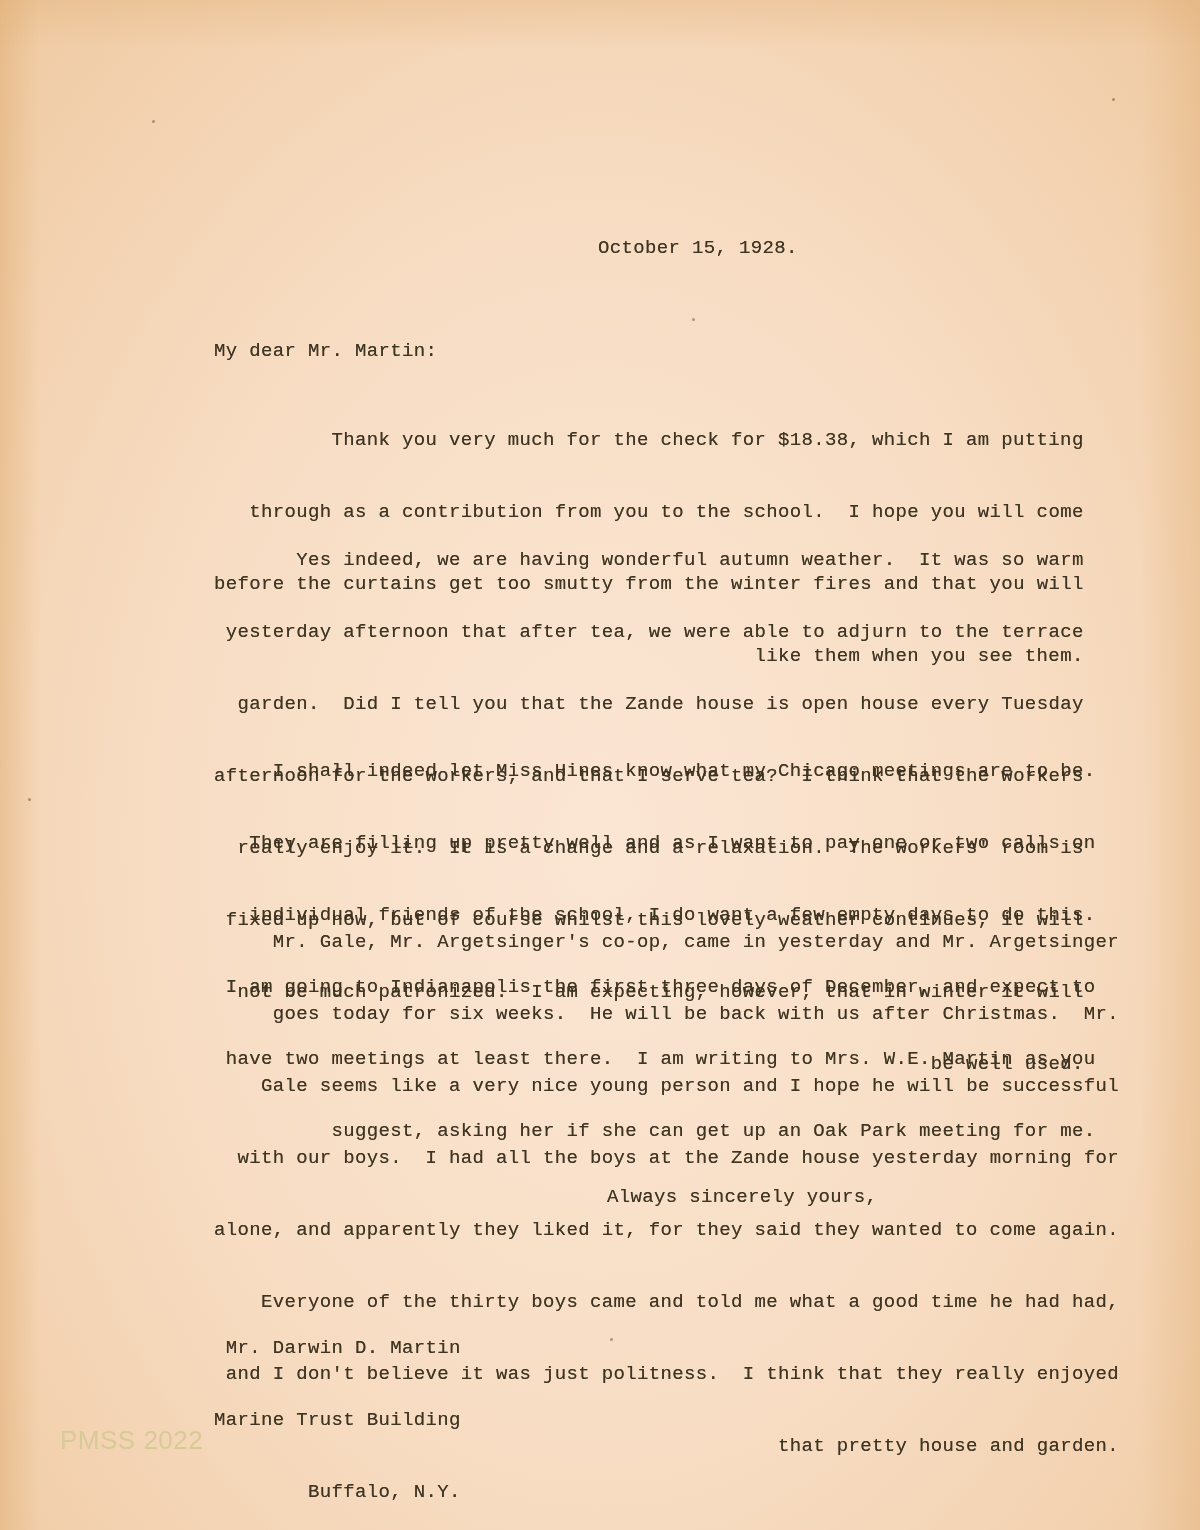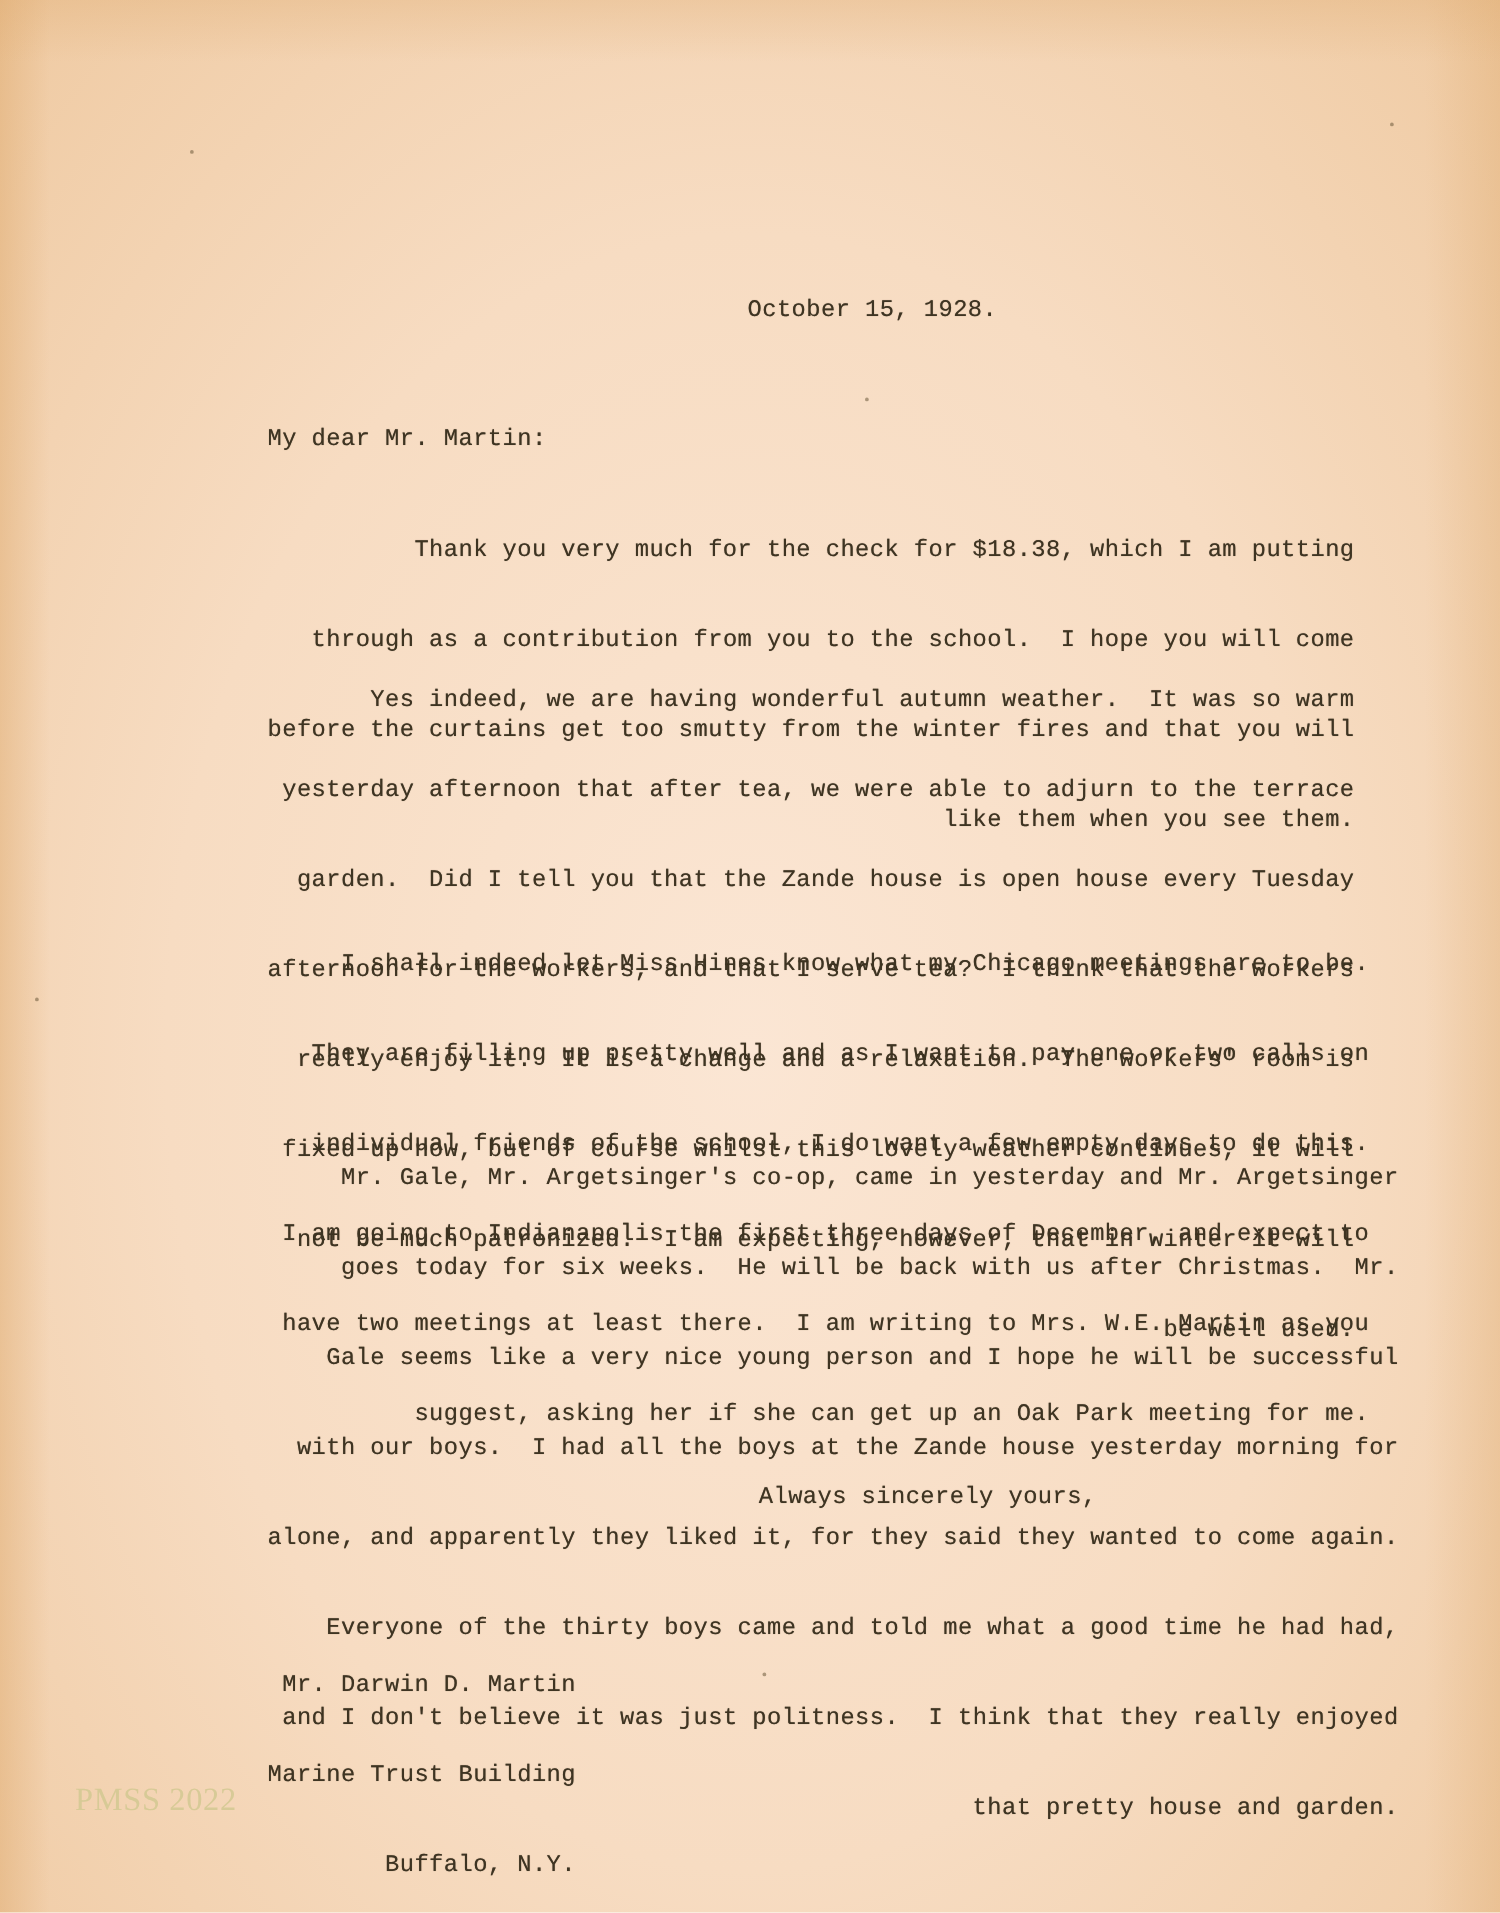--- a/index.html
+++ b/index.html
@@ -30,21 +30,21 @@
   .para .line { display: block; height: 24px; }
   .p1 { top: 380px; }
   .p2 { top: 500px; }
   .p3 { top: 711px; }
   .p4 { top: 882px; }
   .closing { position: absolute; left: 607px; top: 1168px; margin-top: 17px; }
   .address { position: absolute; left: 214px; top: 1288px; }
   .address .line { display: block; height: 24px; }
   .watermark {
     position: absolute; left: 60px; top: 1425px;
-    font-family: Liberation Serif, serif;
+    font-family: Liberation Sans, sans-serif;
     font-size: 26px; color: #d3c992; opacity: 0.85; letter-spacing: 0.5px;
   }
   .fleck { position: absolute; width: 3px; height: 3px; border-radius: 50%; background: #6b5a3a; opacity: 0.55; }
 </style>
 </head>
 <body>
 
 <div class="page">
   <div class="edge-l"></div>
   <div class="edge-r"></div>

